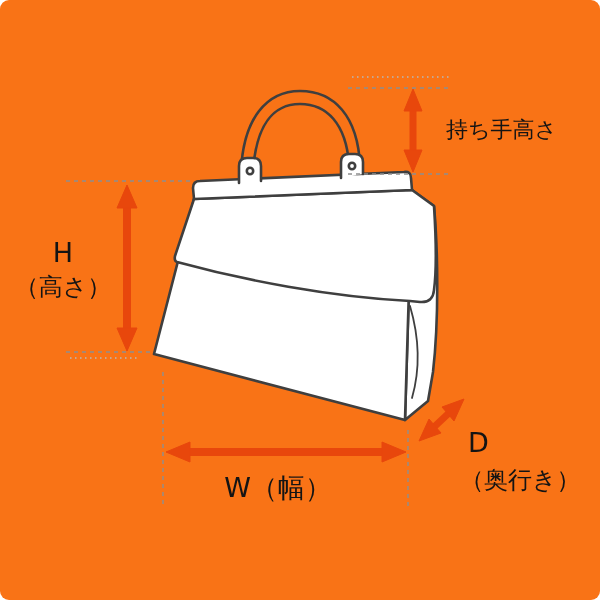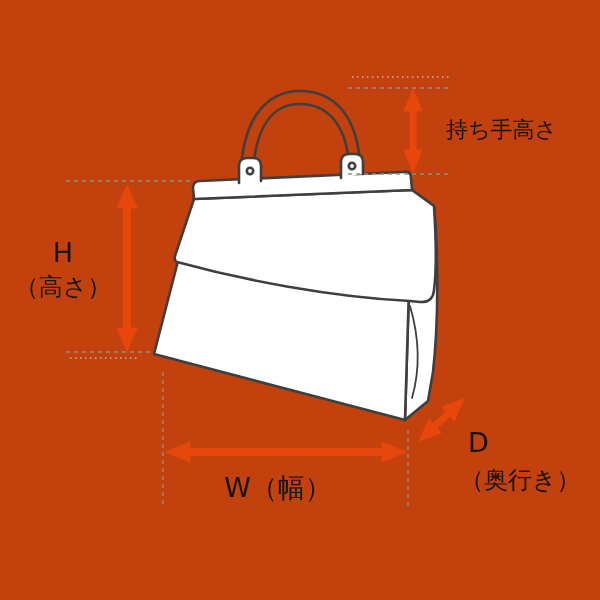--- a/index.html
+++ b/index.html
@@ -1,22 +1,23 @@
 <!DOCTYPE html>
 <html><head>
 <meta charset="utf-8">
 <style>
   html, body { margin: 0; padding: 0; background: #ffffff; }
   .canvas {
     position: relative;
     width: 600px;
     height: 600px;
-    background: #c2410c;
+    background: #f97316;
     overflow: hidden;
     font-family: "DejaVu Sans", sans-serif;
+    border-radius: 9px;
   }
   svg { display: block; }
   text {
     font-family: "DejaVu Sans", sans-serif;
     font-weight: 400;
   }
   .label-big   { font-size: 27px; }
   .label-mid   { font-size: 24px; }
   .label-small { font-size: 22px; }
 </style>

